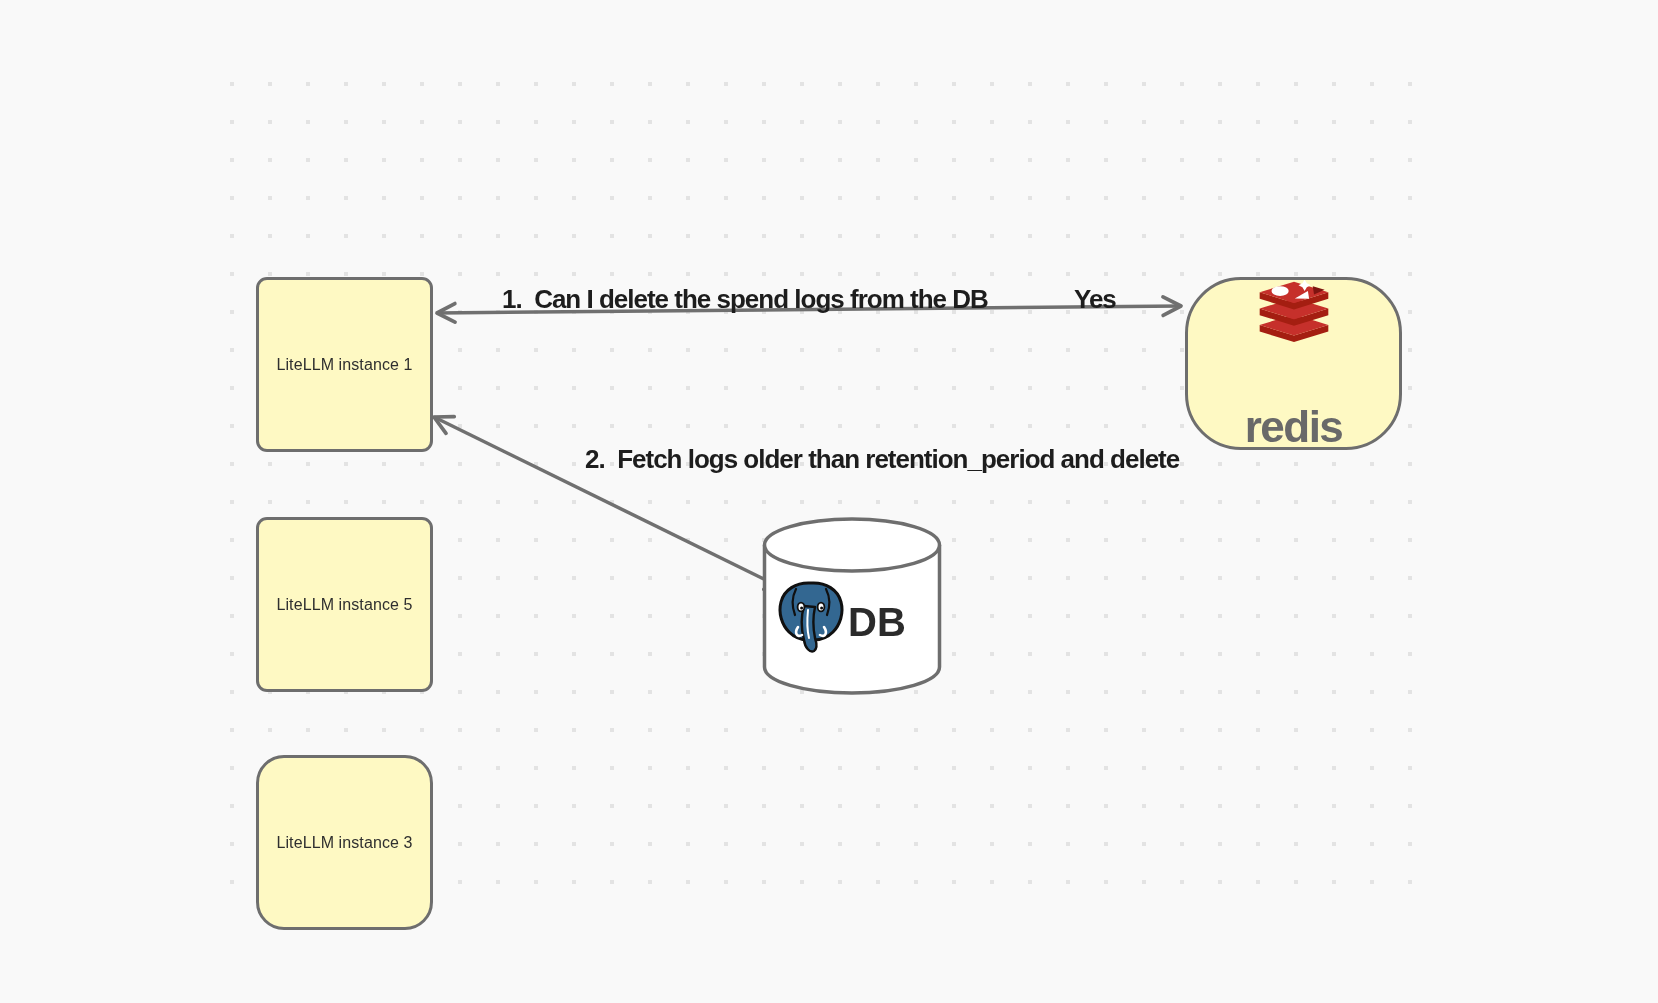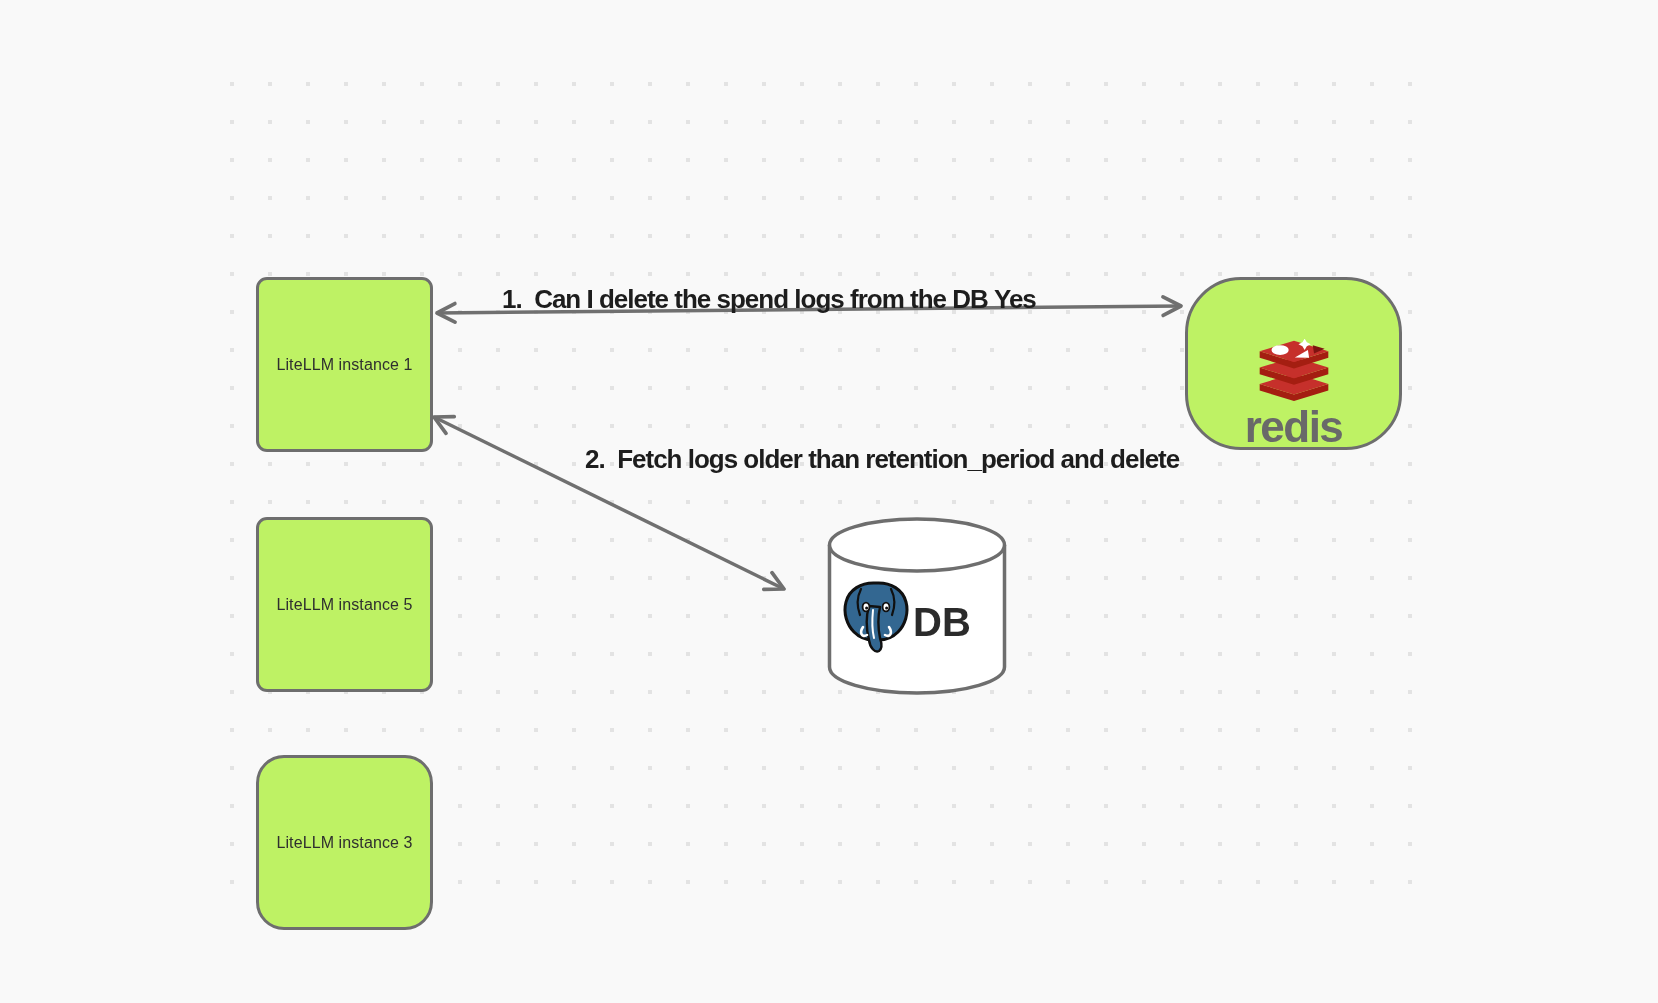--- a/index.html
+++ b/index.html
@@ -8,50 +8,50 @@
     position:relative;width:1658px;height:1003px;
     background:#f9f9f9;overflow:hidden;
   }
   .dot-grid{
     position:absolute;left:213px;top:65px;width:1216px;height:836px;
     background-image:radial-gradient(circle,#e3e3e3 0,#e3e3e3 2.3px,rgba(227,227,227,0) 2.5px);
     background-size:38px 38px;
   }
   .arrow-layer{position:absolute;left:0;top:0;width:1658px;height:1003px;pointer-events:none;}
   .node{
-    position:absolute;background:#bef264;border:3px solid #6e6e6e;border-radius:11px;
+    position:absolute;background:#fef9c3;border:3px solid #6e6e6e;border-radius:11px;
     display:flex;align-items:center;justify-content:center;box-sizing:border-box;
   }
   .inst{left:256px;width:177px;height:175px;}
   .inst-1{top:277px;}
   .inst-2{top:517px;}
   .inst-3{top:755px;border-radius:28px;}
   .inst-label{
     font-size:16px;color:#2f2f2f;letter-spacing:.1px;white-space:pre;
   }
   .redis-node{
     left:1185px;top:277px;width:217px;height:173px;border-radius:56px;
-    border-width:3.5px;flex-direction:column;justify-content:flex-end;gap:1px;
+    border-width:3.5px;flex-direction:column;justify-content:space-between;gap:1px;
   }
   .redis-word{
     font-size:44px;line-height:40px;font-weight:700;color:#696969;letter-spacing:-1.5px;
   }
-  .db-group{position:absolute;left:826px;top:517px;width:182px;height:178px;}
+  .db-group{position:absolute;left:761px;top:517px;width:182px;height:178px;}
   .db-cyl{position:absolute;left:0;top:0;}
   .pg-icon{position:absolute;left:13px;top:63px;}
   .db-label{
     position:absolute;left:87px;top:85px;font-size:40px;font-weight:600;
     color:#2b2b2b;letter-spacing:0;line-height:40px;
   }
   .anno{
     position:absolute;font-size:26px;font-weight:700;color:#1d1d1d;
     letter-spacing:-1px;white-space:pre;line-height:24px;
   }
   .anno-1{left:502px;top:287px;}
-  .anno-yes{left:994px;top:287px;text-align:center;}
+  .anno-yes{left:1074px;top:287px;text-align:center;}
   .anno-2{left:585px;top:447px;}
 </style>
 </head>
 <body>
 
 <div class="canvas">
 
   <div class="dot-grid"></div>
 
   <svg class="arrow-layer" width="1658" height="1003" viewBox="0 0 1658 1003" xmlns="http://www.w3.org/2000/svg">

